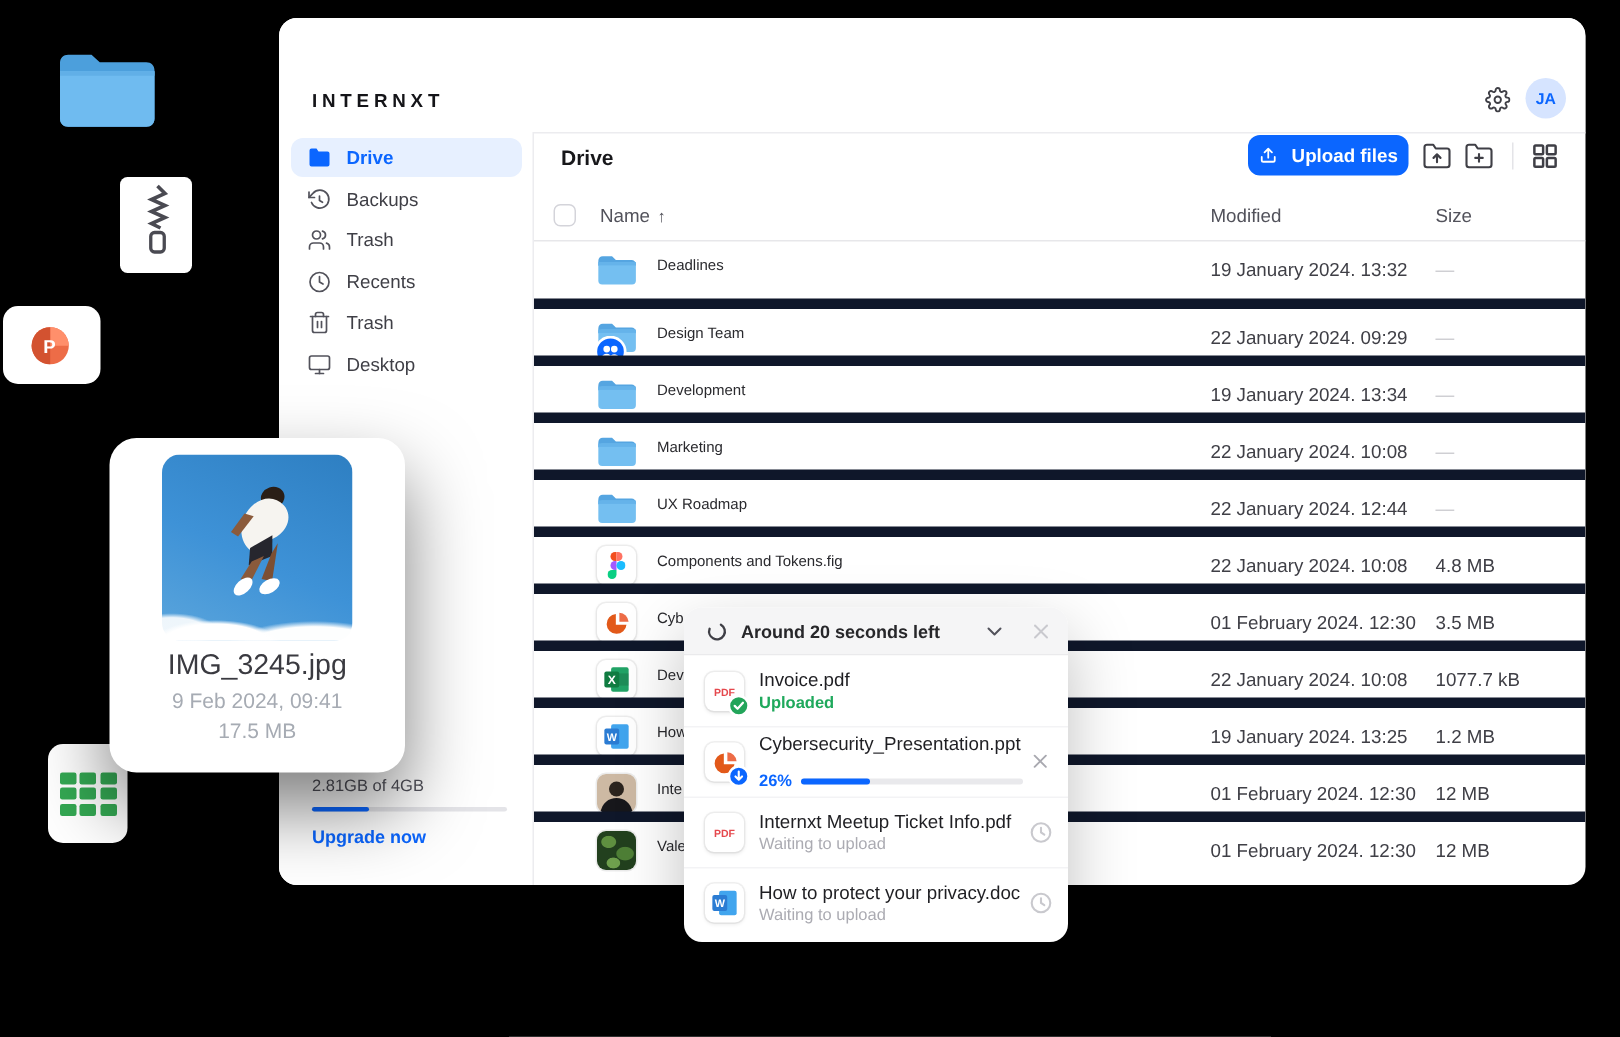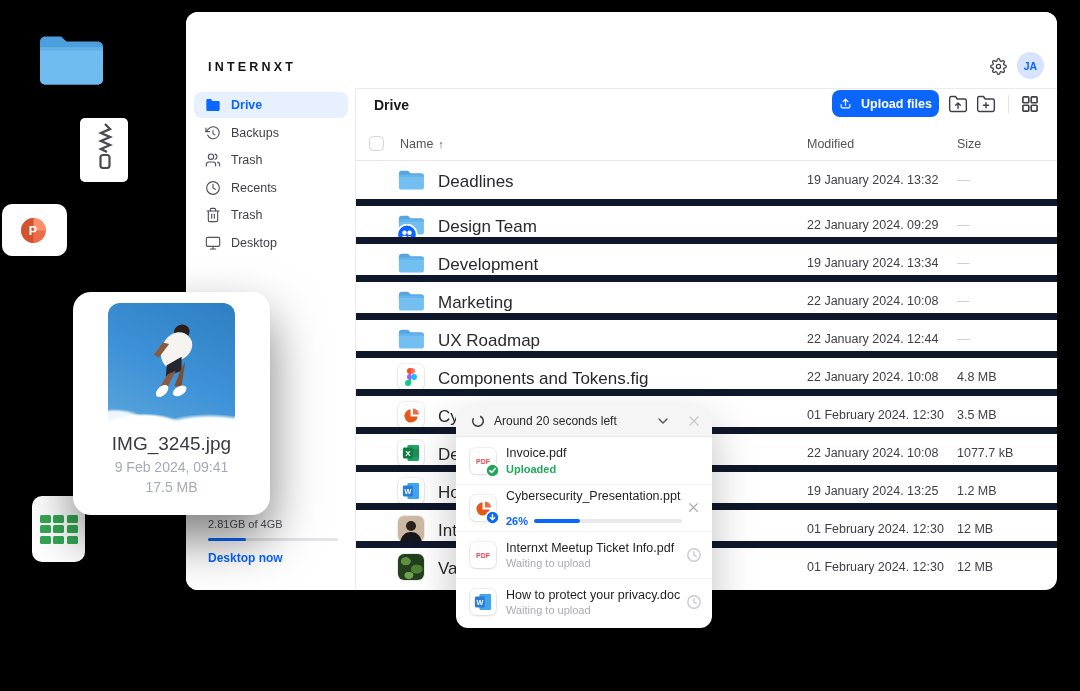--- a/index.html
+++ b/index.html
@@ -58,33 +58,33 @@
   .rows{position:absolute;left:0;right:0;top:73px;bottom:0;overflow:hidden}
   .trow{position:relative;height:38px;box-sizing:border-box;border-top:7px solid #0f172a;cursor:pointer}
   .trow:first-child{border-top:0}
   .ficon{position:absolute;left:42px;top:6px;width:26px;height:26px}
   .ficon.folder{top:8px;height:21px}
   .ficon.folder svg{width:26px;height:21px}
   .ficon.card{background:#fff;border-radius:6px;box-shadow:0 0 0 1px rgba(0,0,0,.05),0 1px 3px rgba(0,0,0,.10);
           display:flex;align-items:center;justify-content:center}
   .ficon.photo{border-radius:6px;overflow:hidden;box-shadow:0 0 0 1px rgba(0,0,0,.08)}
   .badge{position:absolute;left:-4px;bottom:-4px;width:15px;height:15px}
-  .fname{position:absolute;left:82px;top:11px;font-size:17px;color:#2A2A2E;white-space:nowrap}
+  .fname{position:absolute;left:82px;top:11px;font-size:10px;color:#2A2A2E;white-space:nowrap}
   .fmod{position:absolute;left:451px;top:12px;font-size:12.5px;color:#3F3F46;white-space:nowrap}
   .fsize{position:absolute;left:601px;top:12px;font-size:12.5px;color:#3F3F46}
   .fsize.dash{color:#C9C9CE}
   .thumb{width:100%;height:100%;position:relative}
 
   
   .popup{position:absolute;left:456px;top:405px;width:256px;background:#fff;border-radius:12px;
           box-shadow:0 18px 44px rgba(0,0,0,.25);z-index:30;padding-bottom:3px}
   .popup-header{height:32px;background:#F5F5F6;border-radius:12px 12px 0 0;border-bottom:1px solid #EAEAEC;
           display:flex;align-items:center;padding:0 10px 0 15px;box-sizing:border-box}
   .spinner{width:14px;height:14px;margin-right:9px}
-  .popup-title{font-size:12px;font-weight:400;color:#27272A;flex:1}
+  .popup-title{font-size:12px;font-weight:700;color:#27272A;flex:1}
   .chev{width:16px;height:16px;color:#52525B;margin-right:15px;cursor:pointer}
   .popup-close{width:16px;height:16px;color:#C9C9CE;cursor:pointer}
   .popup-item{height:47px;display:flex;align-items:center;padding:0 10px 0 14px;border-top:1px solid #F3F3F5;box-sizing:border-box}
   .popup-item:first-child{border-top:0}
   .pi-icon{width:26px;height:26px;position:relative;flex:0 0 auto;background:#fff;border-radius:6px;
           box-shadow:0 0 0 1px rgba(0,0,0,.05),0 1px 3px rgba(0,0,0,.10);display:flex;align-items:center;justify-content:center}
   .pi-badge{position:absolute;right:-4px;bottom:-4px;width:15px;height:15px}
   .pi-body{margin-left:10px;flex:1;min-width:0}
   .pi-name{font-size:12.5px;font-weight:400;color:#1F1F23;white-space:nowrap;overflow:hidden}
   .pi-sub{font-size:11px;margin-top:2.5px}
@@ -258,21 +258,21 @@
               </svg>
             </span>
                  <span>Desktop</span>
           </div>
         </div>
       <div class="storage">
         <div class="storage-label">2.81GB of 4GB</div>
         <div class="storage-bar">
           <div class="storage-fill" id="storage-fill" style="width: 29%;"></div>
         </div>
-        <div class="upgrade">Desktop now</div>
+        <div class="upgrade">Upgrade now</div>
       </div>
     </div>
 
     <div class="main">
       <div class="page-title">Drive</div>
 
       <div class="upload-btn">
         <svg width="13" height="13" viewBox="0 0 24 24" fill="none" stroke="#fff" stroke-width="2.2" stroke-linecap="round" stroke-linejoin="round">
           <path d="M12 15V4M7.5 8.5 12 4l4.5 4.5"></path>
             <path d="M4 14v4a2 2 0 0 0 2 2h12a2 2 0 0 0 2-2v-4"></path>

